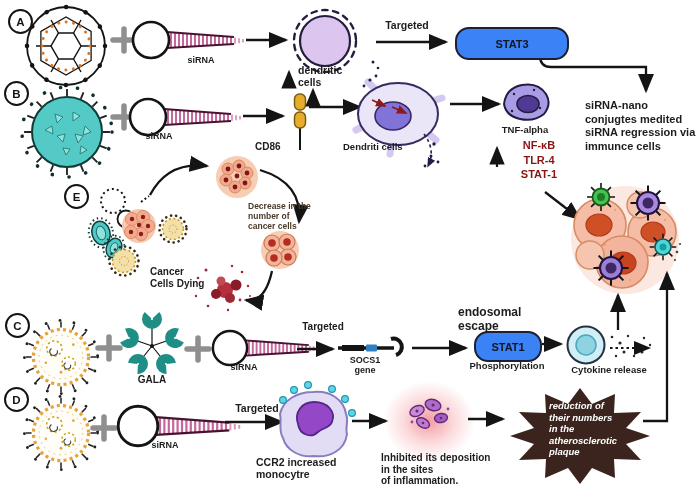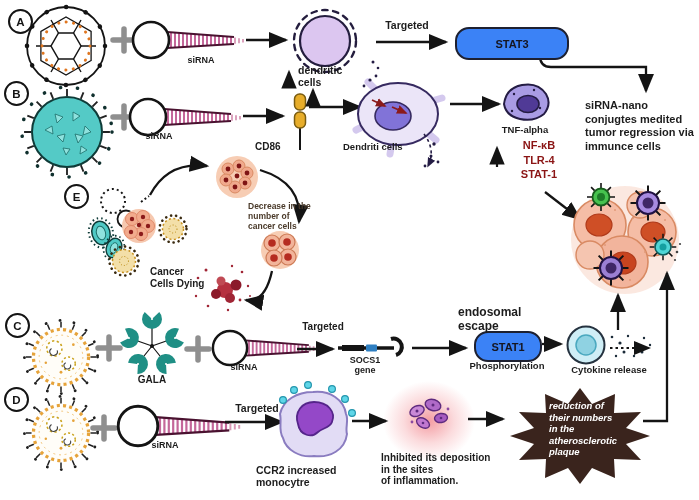--- a/index.html
+++ b/index.html
@@ -386,21 +386,21 @@
   <div class="lbl f95" style="left:343px;top:141px;width:74px;">Dendriti cells</div>
   <div class="lbl f95 ctr" style="left:492px;top:124px;width:66px;">TNF-alpha</div>
   <div class="lbl f11 red ctr" style="left:508px;top:138px;width:62px;line-height:14.5px;">
     <span>NF-κB</span>
     <span>TLR-4</span>
     <span>STAT-1</span>
   </div>
   <div class="lbl f11" style="left:585px;top:99px;width:114px;line-height:13.5px;">
     <span>siRNA-nano</span>
     <span>conjugtes medited</span>
-    <span>tumor regression via</span>
+    <span>siRNA regression via</span>
     <span>immunce cells</span>
   </div>
 
   <div class="lbl f8" style="left:248px;top:202px;width:76px;color:#4a3a2a;">
     <span>Decrease in the</span>
     <span>number of</span>
     <span>cancer cells</span>
   </div>
   <div class="lbl f10" style="left:150px;top:266px;width:68px;">
     <span>Cancer</span>
@@ -416,21 +416,21 @@
   </div>
   <div class="lbl f12" style="left:410px;top:306px;width:80px;margin-left:48px;">
     <span>endosomal</span>
     <span>escape</span>
   </div>
   <div class="lbl f95 ctr" style="left:460px;top:360px;width:94px;">Phosphorylation</div>
   <div class="lbl f95 ctr" style="left:564px;top:364px;width:90px;">Cytokine release</div>
 
   <div class="lbl f9 ctr" style="left:146px;top:440px;width:38px;">siRNA</div>
   <div class="lbl f105 ctr" style="left:229px;top:402px;width:56px;">Targeted</div>
-  <div class="lbl f105" style="left:256px;top:456px;width:100px;margin-top:8px;">
+  <div class="lbl f105" style="left:256px;top:456px;width:100px;">
     <span>CCR2 increased</span>
     <span>monocytre</span>
   </div>
   <div class="lbl f10" style="left:381px;top:452px;width:118px;">
     <span>Inhibited its deposition</span>
     <span>in the sites</span>
     <span>of inflammation.</span>
   </div>
   <div class="lbl f95 white" style="left:549px;top:400px;width:86px;line-height:11.5px;font-style:italic;">
     <span>reduction of</span>

